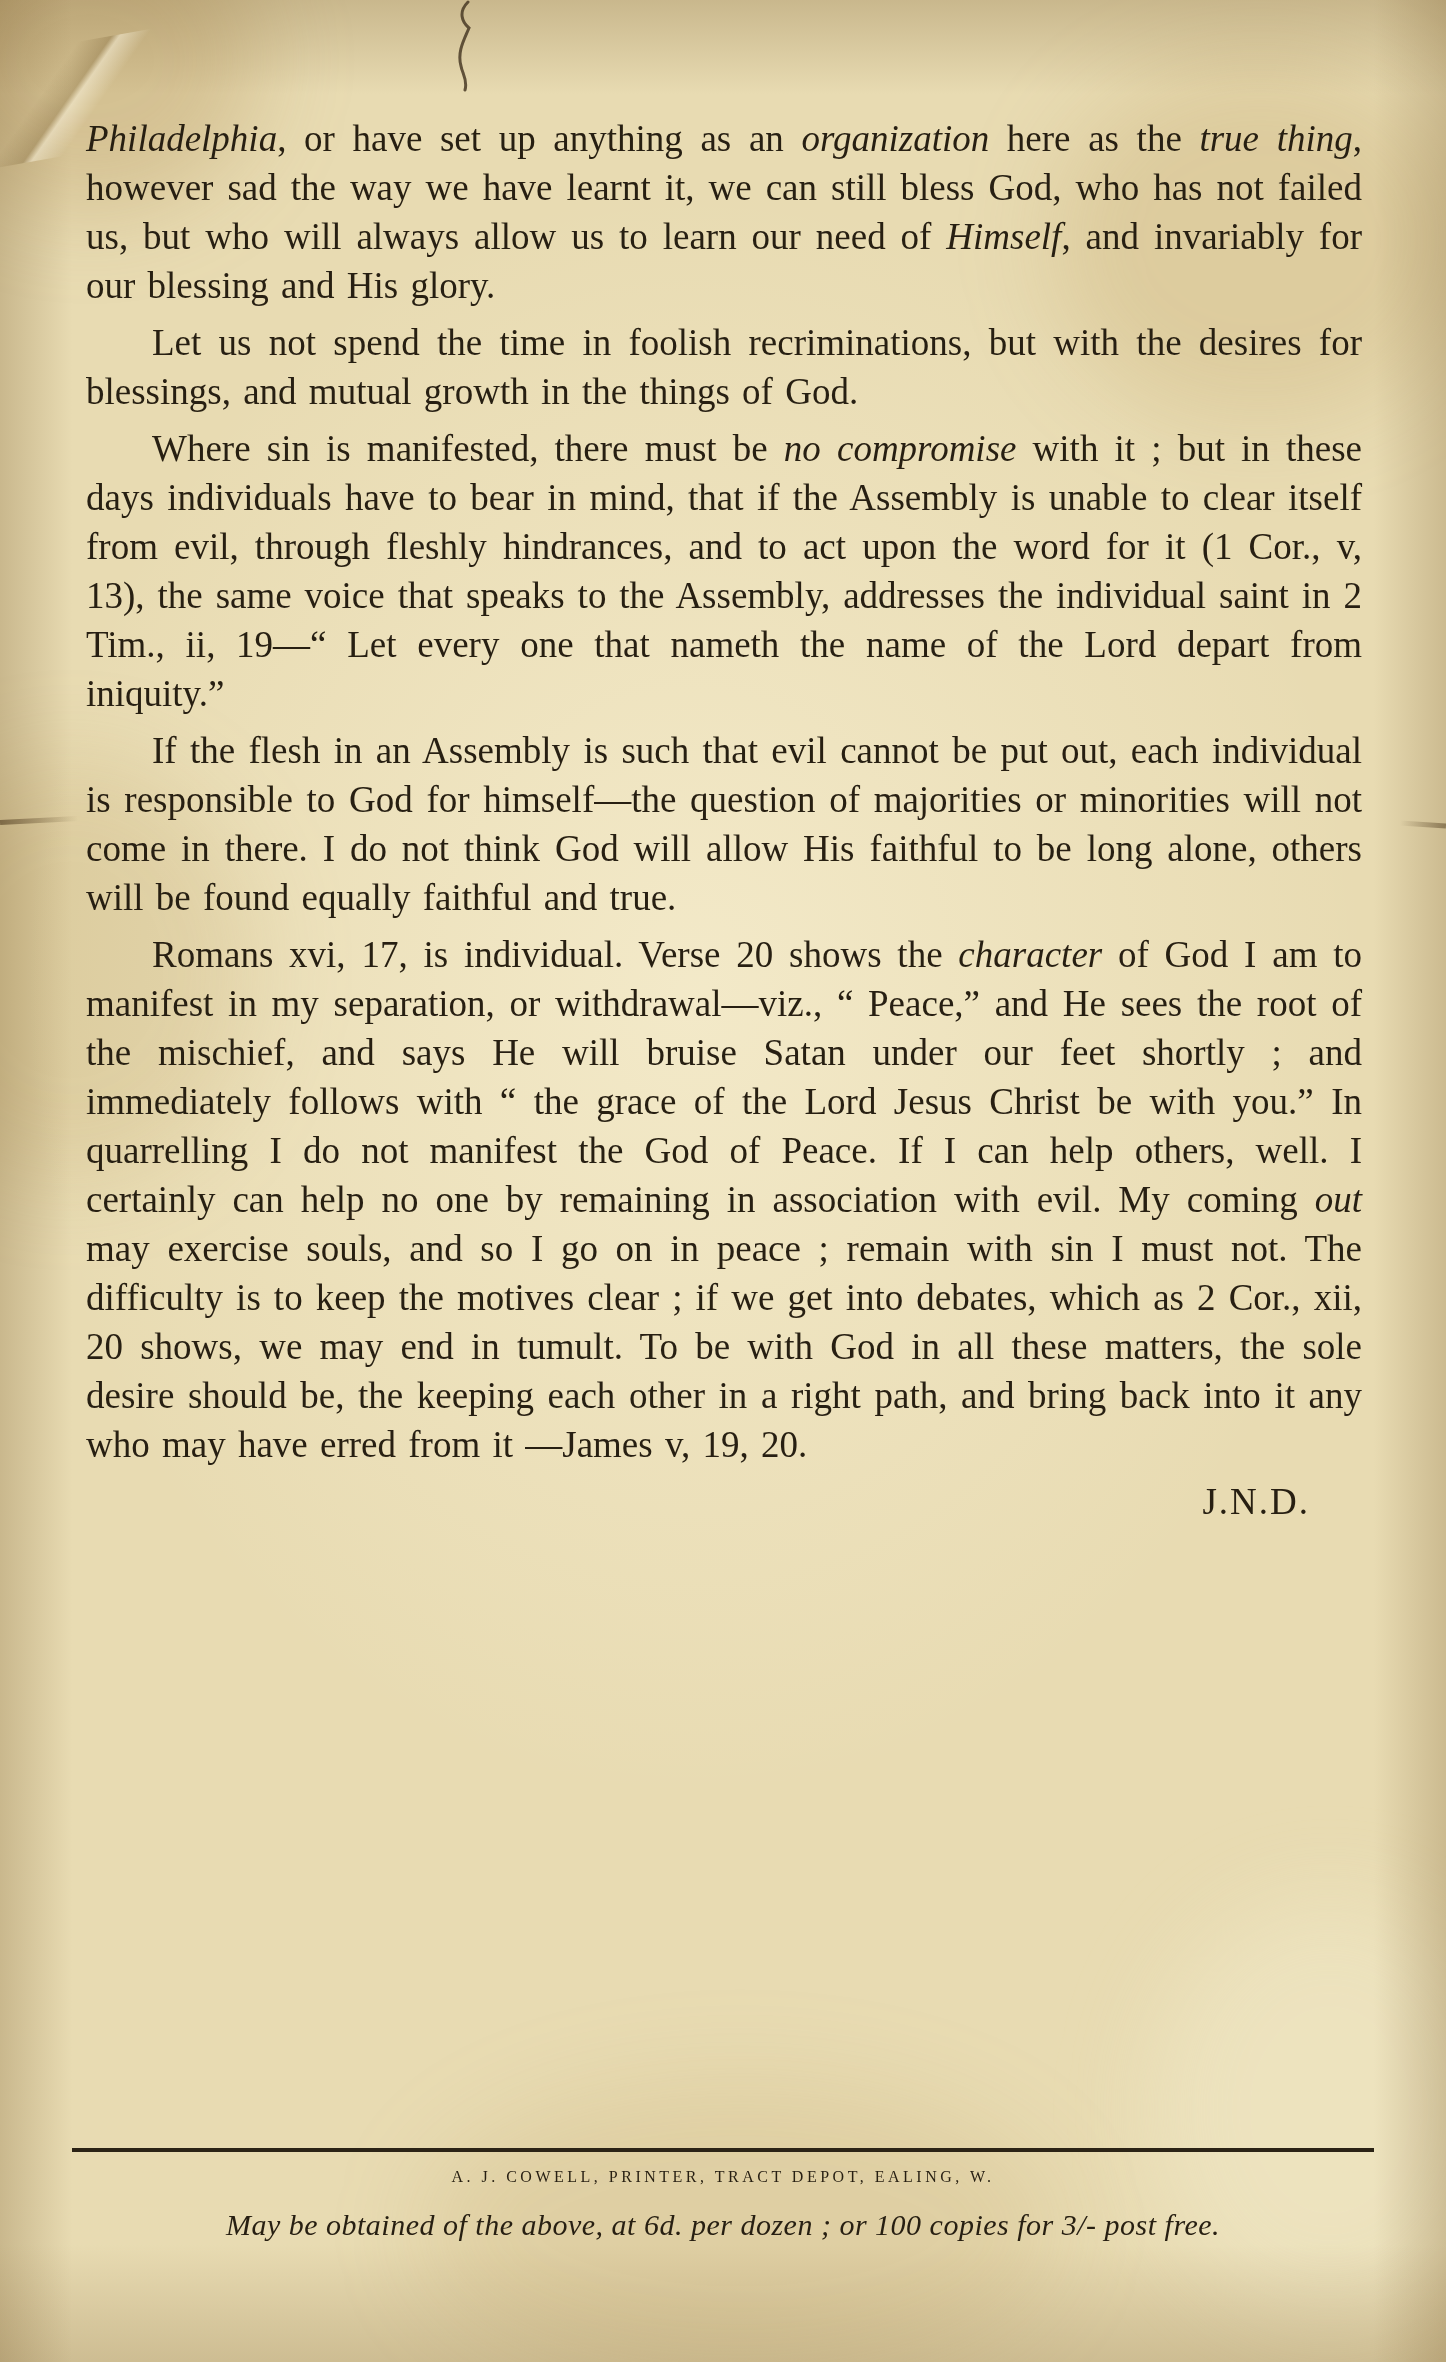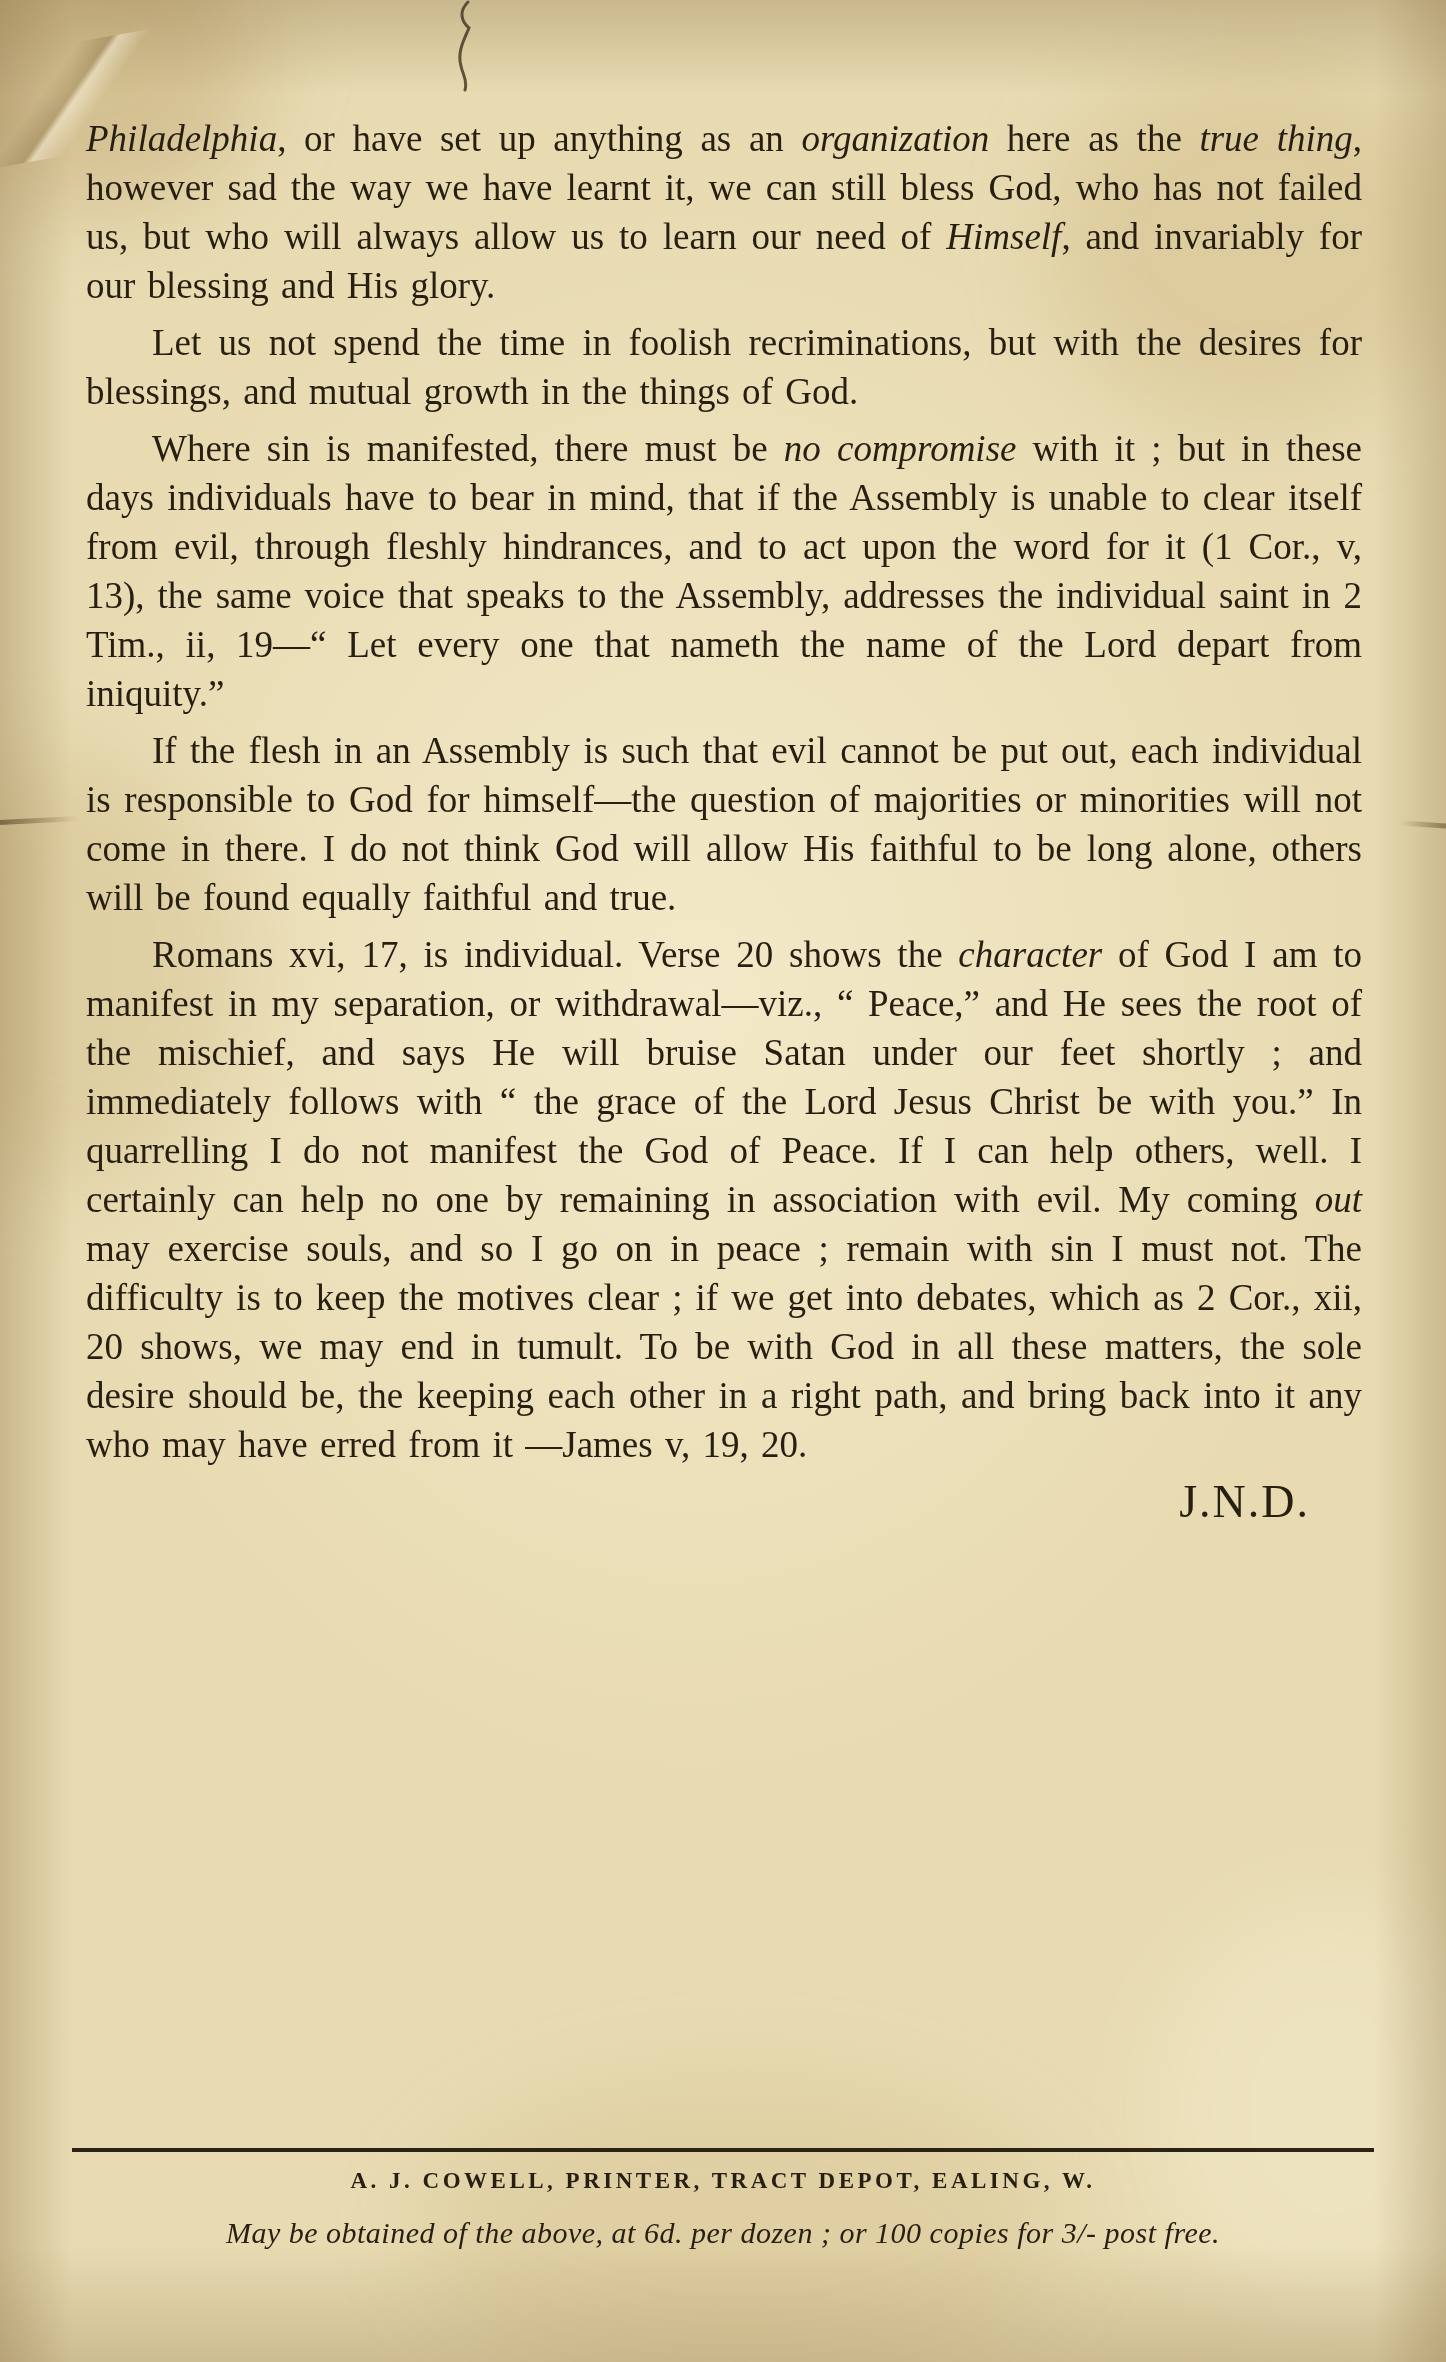--- a/index.html
+++ b/index.html
@@ -99,42 +99,42 @@
     text-align: justify;
     word-spacing: 3px;
   }
   p.para { margin: 8px; }
   p.para.indent { text-indent: 66px; }
   em { font-style: italic; }
   .signature {
     text-align: right;
     padding-right: 60px;
     margin-top: 8px;
-    font-size: 46px;
+    font-size: 37px;
     letter-spacing: 2px;
   }
   .footer {
     position: absolute;
     left: 72px;
     right: 72px;
     top: 2148px;
     z-index: 5;
     color: #271f12;
     font-family: "Liberation Serif", "DejaVu Serif", serif;
     text-align: center;
   }
   .rule {
     border: none;
     border-top: 4px solid #2b2316;
     margin: 0 0 16px 0;
   }
   .printer {
-    font-size: 23px;
+    font-size: 16px;
     letter-spacing: 3.5px;
-    font-weight: 700;
+    font-weight: 400;
   }
   .obtain {
     font-style: italic;
     font-size: 30px;
     margin-top: 22px;
     letter-spacing: 0.5px;
   }
 </style>
 </head>
 <body>

